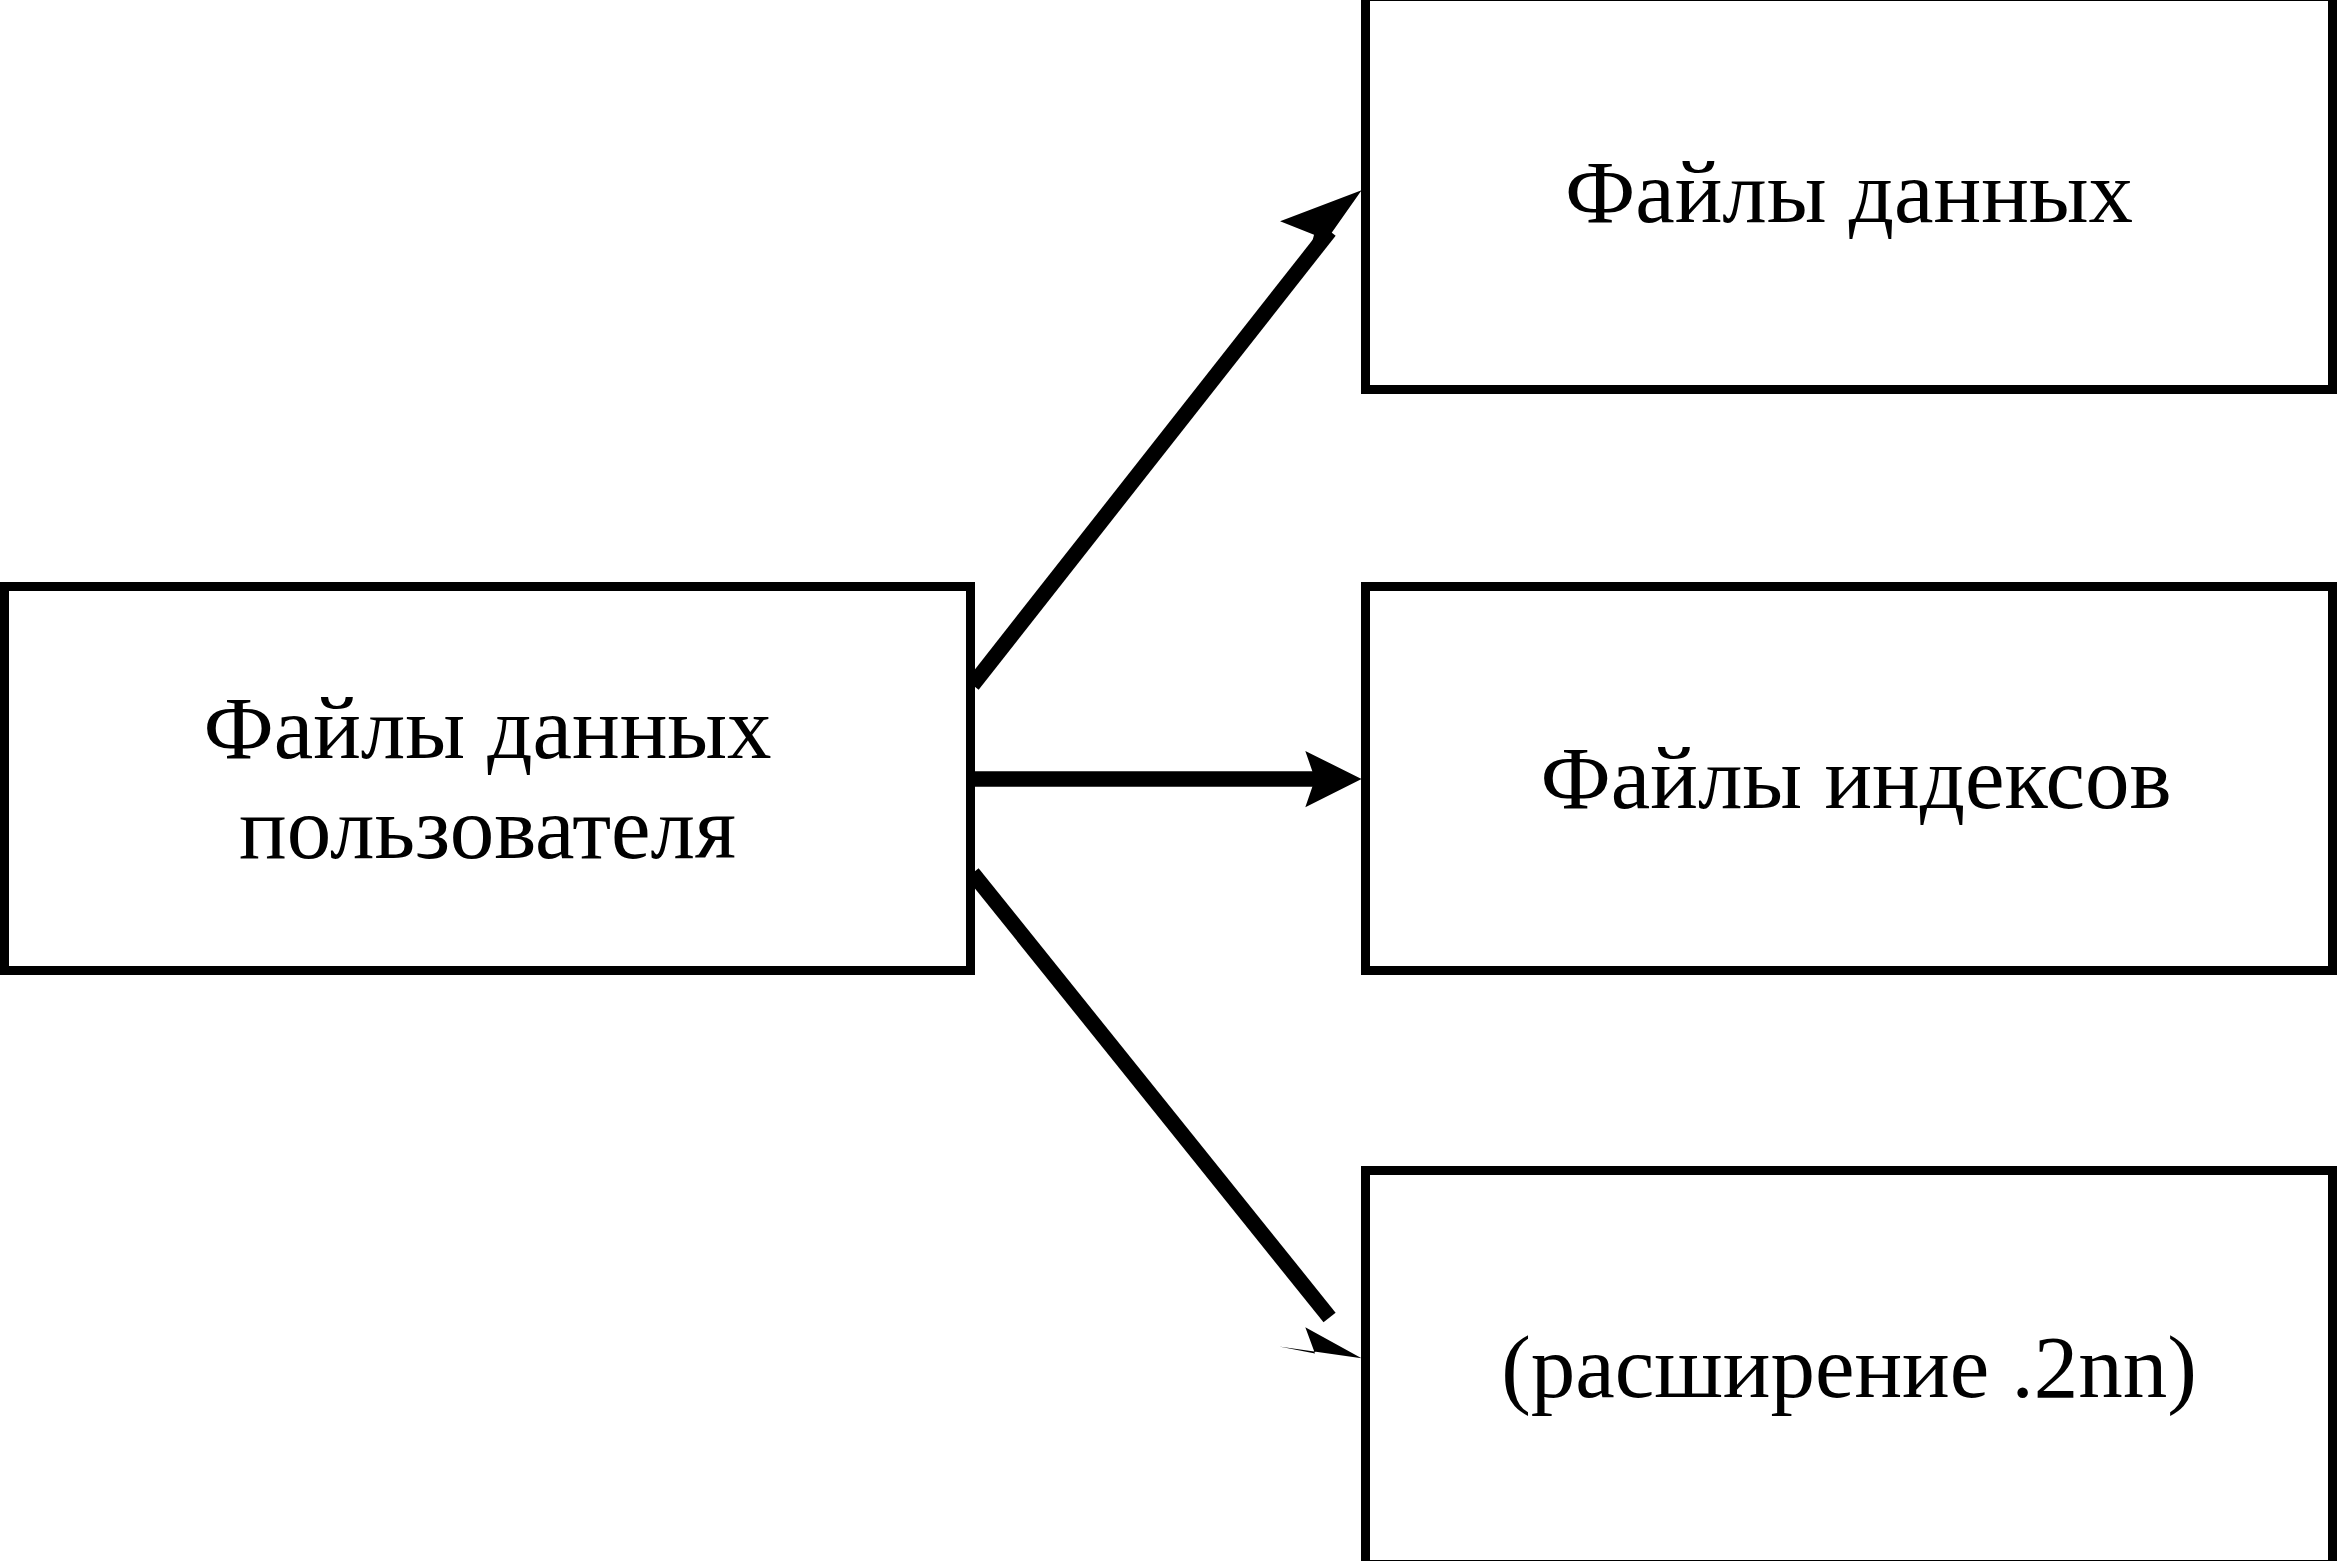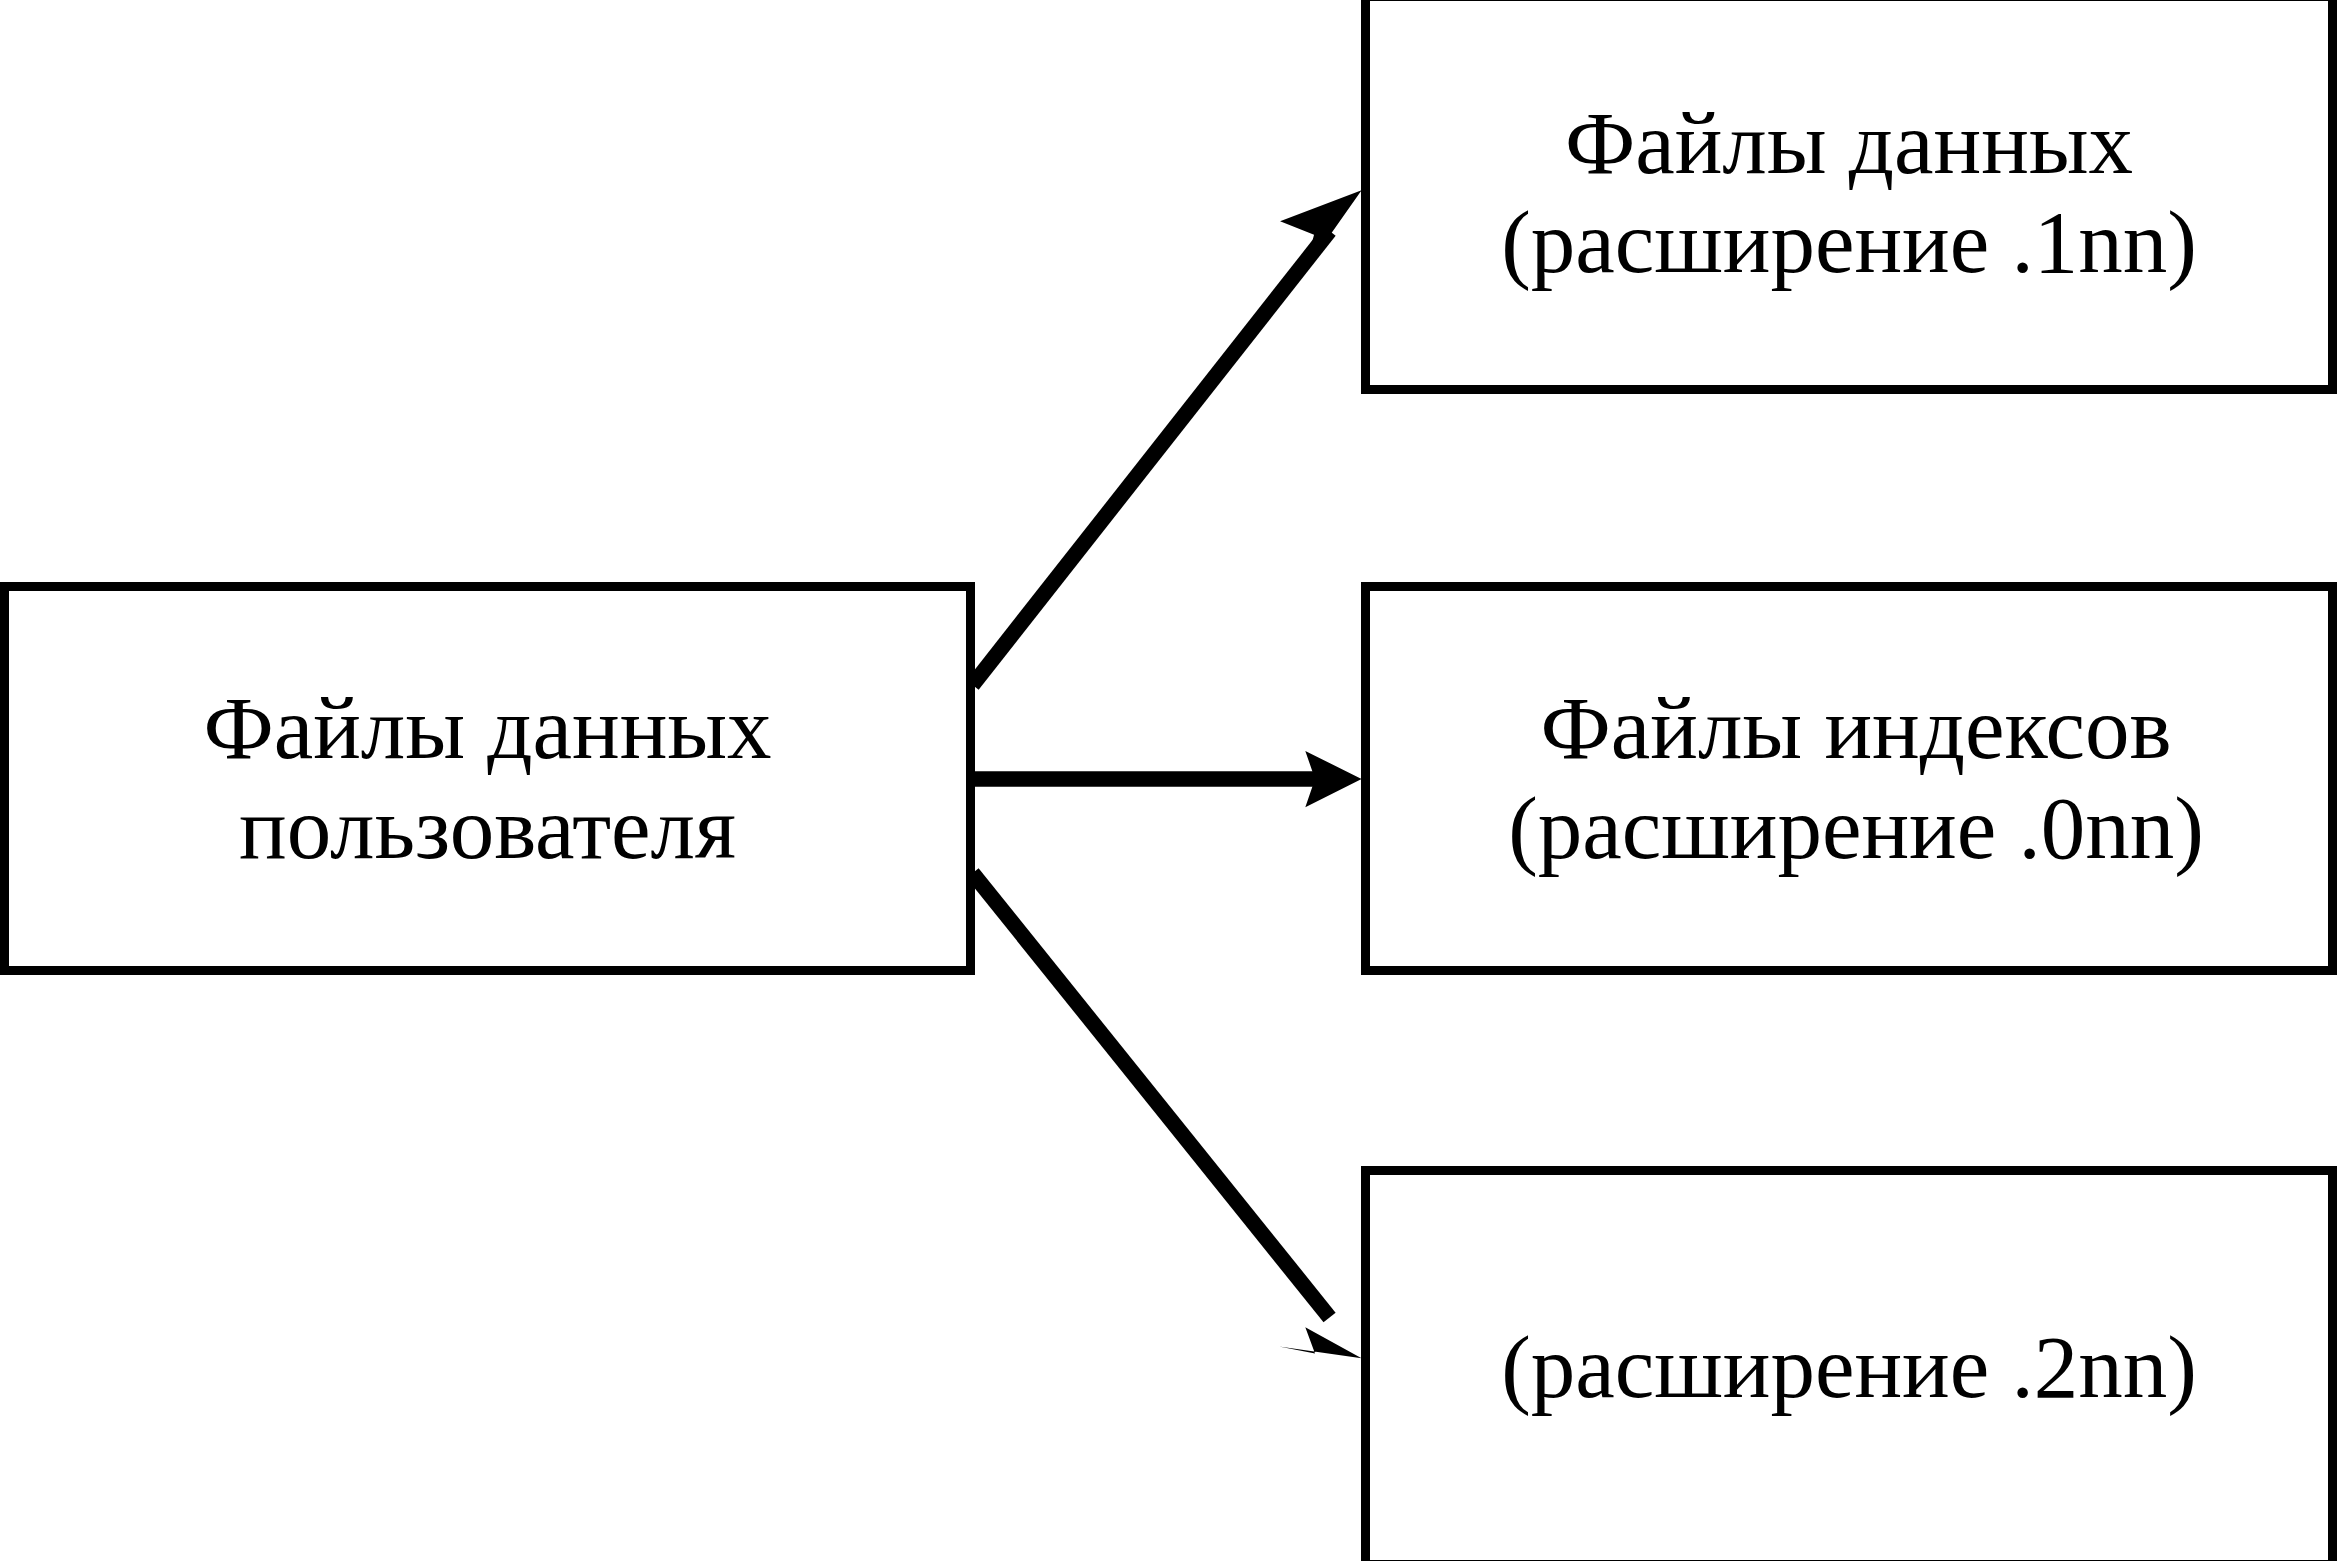--- a/index.html
+++ b/index.html
@@ -98,26 +98,24 @@
     </g>
   </svg>
 
   <div class="node" id="node-source">
     <span class="line">Файлы данных</span>
     <span class="line">пользователя</span>
   </div>
 
   <div class="node" id="node-data">
     <span class="line">Файлы данных</span>
-    <span class="line">(расширение .1nn)</span>
   </div>
 
   <div class="node" id="node-index">
     <span class="line">Файлы индексов</span>
-    <span class="line">(расширение .0nn)</span>
   </div>
 
   <div class="node" id="node-blob">
     <span class="line">(расширение .2nn)</span>
   </div>
 
 </div>
 
 
 </body></html>

